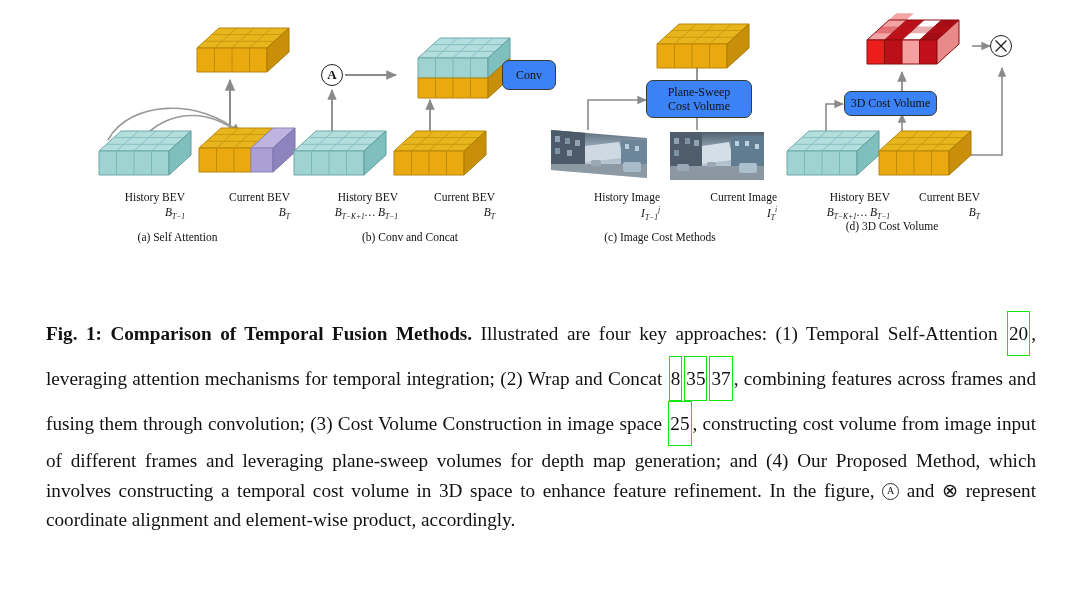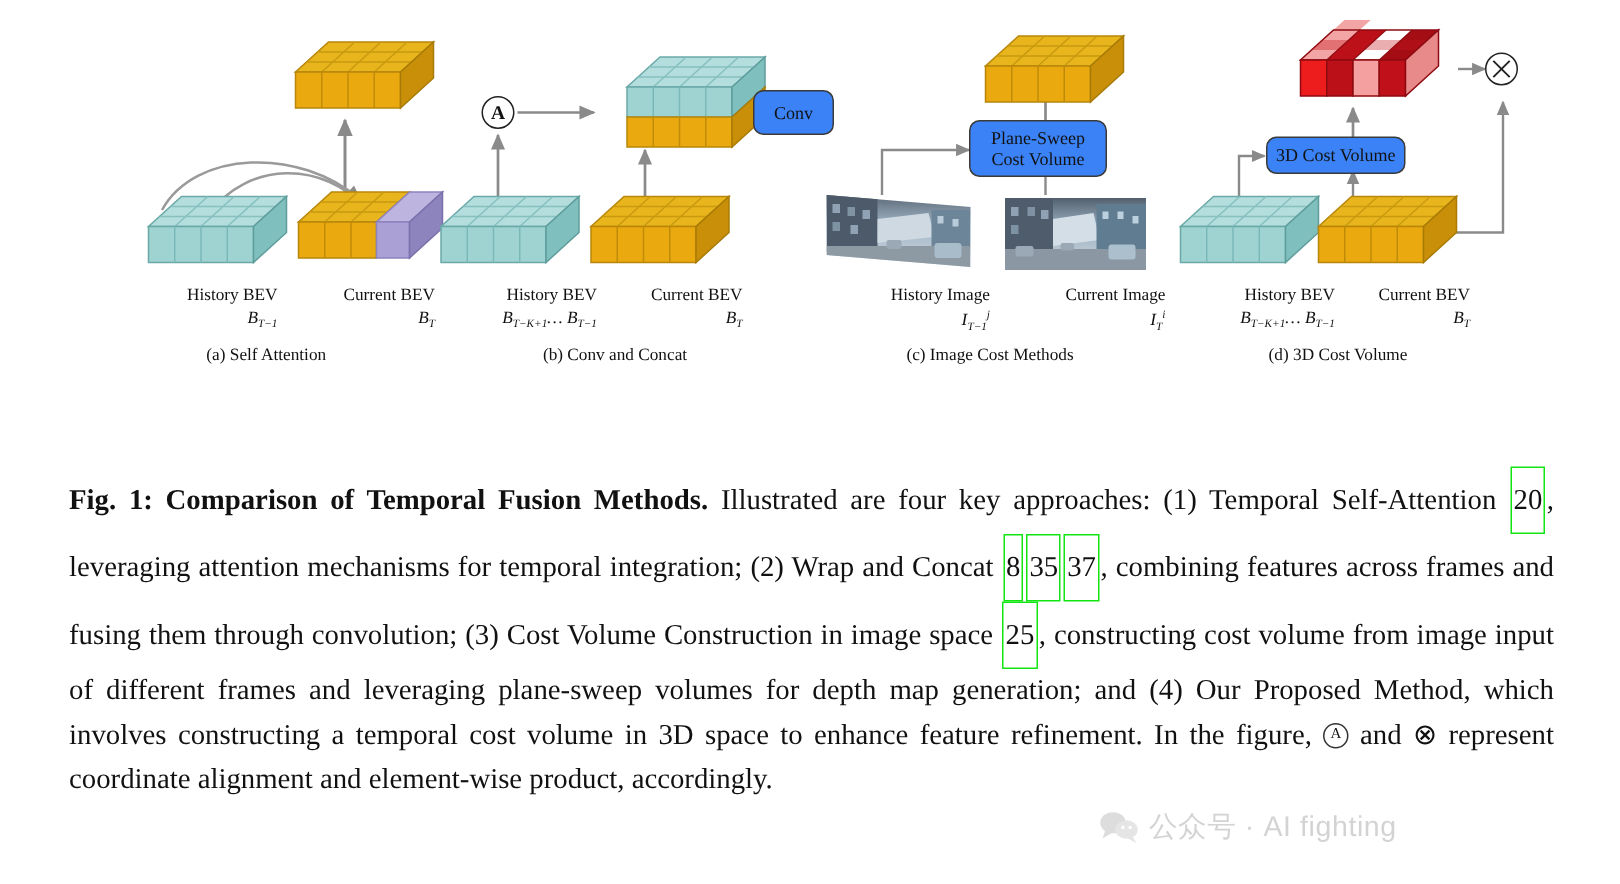--- a/index.html
+++ b/index.html
@@ -330,21 +330,21 @@
           <line x1="29.3" y1="19.3" x2="99.3" y2="19.3" stroke="#c99a10" stroke-width="1"></line>
           <line x1="36.6" y1="12.6" x2="106.6" y2="12.6" stroke="#c99a10" stroke-width="1"></line>
           <polygon points="22,26 92,26 92,50 22,50" fill="#eaa90e" stroke="#b8860b" stroke-width="1"></polygon>
           <line x1="39.5" y1="26" x2="39.5" y2="50" stroke="#c08c08" stroke-width="1"></line>
           <line x1="57" y1="26" x2="57" y2="50" stroke="#c08c08" stroke-width="1"></line>
           <line x1="74.5" y1="26" x2="74.5" y2="50" stroke="#c08c08" stroke-width="1"></line>
           <polygon points="92,26 114,6 114,30 92,50" fill="#c98f08" stroke="#a87b06" stroke-width="1"></polygon>
         </svg>
       </div>
 
-      <div class="procbox" style="left:101px;top:80px;width:92px;height:38px;flex-direction:column;">
+      <div class="procbox" style="left:101px;top:80px;width:106px;height:38px;flex-direction:column;">
         <span>Plane-Sweep</span>
         <span>Cost Volume</span>
       </div>
 
       <div class="photo" style="left:2px;top:124px;">
         <svg width="106" height="58" viewBox="0 0 106 58">
           <defs>
             <linearGradient id="skyGrad1" x1="0" y1="0" x2="0" y2="1">
               <stop offset="0%" stop-color="#5a6775"></stop>
               <stop offset="40%" stop-color="#9fb3c4"></stop>
@@ -484,31 +484,20 @@
       </div>
 
       <div class="lbl" style="left:-13px;top:190px;width:128px;">
         <span>History BEV</span>
         <span class="sub"><i>B</i><sub>T−K+1</sub>… <i>B</i><sub>T−1</sub></span>
       </div>
       <div class="lbl" style="left:85px;top:190px;width:120px;">
         <span>Current BEV</span>
         <span class="sub"><i>B</i><sub>T</sub></span>
       </div>
-      <div class="caption-sub" style="left:-8px;top:231px;width:250px;">(d) 3D Cost Volume</div>
+      <div class="caption-sub" style="left:-8px;top:220px;width:250px;">(d) 3D Cost Volume</div>
     </div>
   </div>
 
   <p class="caption"><b>Fig. 1: Comparison of Temporal Fusion Methods.</b><span> Illustrated are four key approaches: (1) Temporal Self-Attention </span><span class="citeref">20</span><span>, leveraging attention mechanisms for temporal integration; (2) Wrap and Concat </span><span class="citeref">8</span><span class="citeref">35</span><span class="citeref">37</span><span>, combining features across frames and fusing them through convolution; (3) Cost Volume Construction in image space </span><span class="citeref">25</span><span>, constructing cost volume from image input of different frames and leveraging plane-sweep volumes for depth map generation; and (4) Our Proposed Method, which involves constructing a temporal cost volume in 3D space to enhance feature refinement. In the figure, </span><span class="inline-a">A</span><span> and </span><span>⊗</span><span> represent coordinate alignment and element-wise product, accordingly.</span></p>
 
-  <div class="watermark">
-    <svg width="26" height="22" viewBox="0 0 26 22">
-      <ellipse cx="9" cy="8.5" rx="8.5" ry="7" fill="#c9c9c9"></ellipse>
-      <polygon points="4,13 2,19 8,15.5" fill="#c9c9c9"></polygon>
-      <ellipse cx="18" cy="13" rx="7.5" ry="6.2" fill="#d6d6d6"></ellipse>
-      <polygon points="22,17.5 24.5,22 19,19" fill="#d6d6d6"></polygon>
-      <circle cx="15.6" cy="11.6" r="1.15" fill="#ffffff"></circle>
-      <circle cx="20.4" cy="11.6" r="1.15" fill="#ffffff"></circle>
-    </svg>
-    <span class="wm-text">公众号 · AI fighting</span>
-  </div>
 
 </div>
 
 </body></html>

